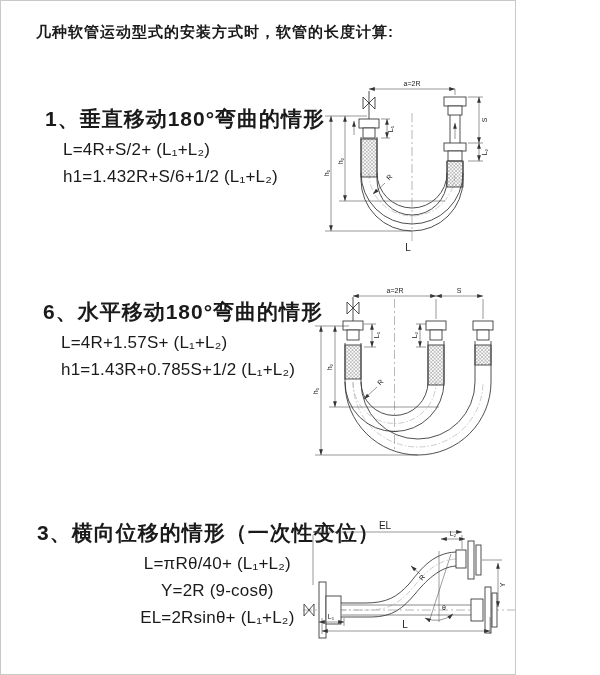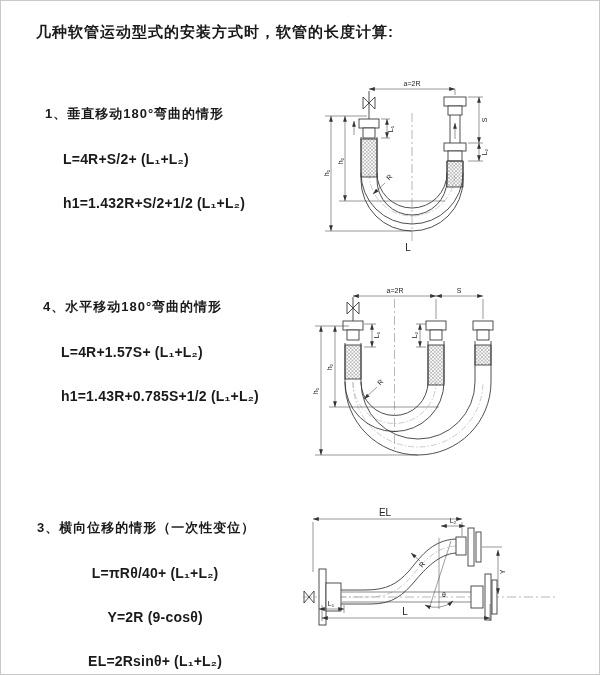--- a/index.html
+++ b/index.html
@@ -1,49 +1,49 @@
 <!DOCTYPE html>
 <html><head>
 <meta charset="utf-8">
 <style>
   html,body{margin:0;padding:0;background:#fff;}
   .page{
-    position:relative;width:600px;height:675px;background:#ffffff;
+    position:relative;width:516px;height:675px;background:#ffffff;
     border:1px solid #c9c9c9;box-sizing:border-box;overflow:hidden;
     font-family:"Liberation Sans","DejaVu Sans",sans-serif;color:#1a1a1a;
   }
   .title{position:absolute;left:35px;top:22px;font-size:15px;font-weight:bold;letter-spacing:1px;margin:0;}
   .sec{position:absolute;}
-  .sec-heading{font-size:13px;font-weight:bold;margin:0;letter-spacing:1px;}
-  .formula{font-size:14px;margin:28px 0 0 18px;letter-spacing:.2px;white-space:pre;font-weight:bold;}
+  .sec-heading{font-size:21px;font-weight:bold;margin:0;letter-spacing:1px;}
+  .formula{font-size:17px;margin:7px 0 0 18px;letter-spacing:.2px;white-space:pre;}
   #sec1{left:44px;top:104px;}
   #sec2{left:42px;top:297px;}
   #sec3{left:36px;top:518px;text-align:center;}
   .fig{position:absolute;}
   #fig1{left:308px;top:72px;}
   #fig2{left:306px;top:286px;}
-  #fig3{left:298px;top:505px;}
+  #fig3{left:298px;top:518px;}
   .fig text{fill:#222;stroke:none;font-size:7px;font-family:"Liberation Sans","DejaVu Sans",sans-serif;}
   .fig text.big{font-size:10px;}
 </style>
 </head>
 <body>
 
 <div class="page">
 
   <h1 class="title">几种软管运动型式的安装方式时，软管的长度计算:</h1>
 
   <section class="sec" id="sec1">
     <h2 class="sec-heading">1、垂直移动180°弯曲的情形</h2>
     <div class="formula">L=4R+S/2+ (L₁+L₂)</div>
-    <div class="formula">h1=1.432R+S/2+1/2 (L₁+L₂)</div>
+    <div class="formula">h1=1.432R+S/6+1/2 (L₁+L₂)</div>
   </section>
 
   <section class="sec" id="sec2">
-    <h2 class="sec-heading">4、水平移动180°弯曲的情形</h2>
+    <h2 class="sec-heading">6、水平移动180°弯曲的情形</h2>
     <div class="formula">L=4R+1.57S+ (L₁+L₂)</div>
     <div class="formula">h1=1.43R+0.785S+1/2 (L₁+L₂)</div>
   </section>
 
   <section class="sec" id="sec3">
     <h2 class="sec-heading">3、横向位移的情形（一次性变位）</h2>
     <div class="formula">L=πRθ/40+ (L₁+L₂)</div>
     <div class="formula">Y=2R (9-cosθ)</div>
     <div class="formula">EL=2Rsinθ+ (L₁+L₂)</div>
   </section>

